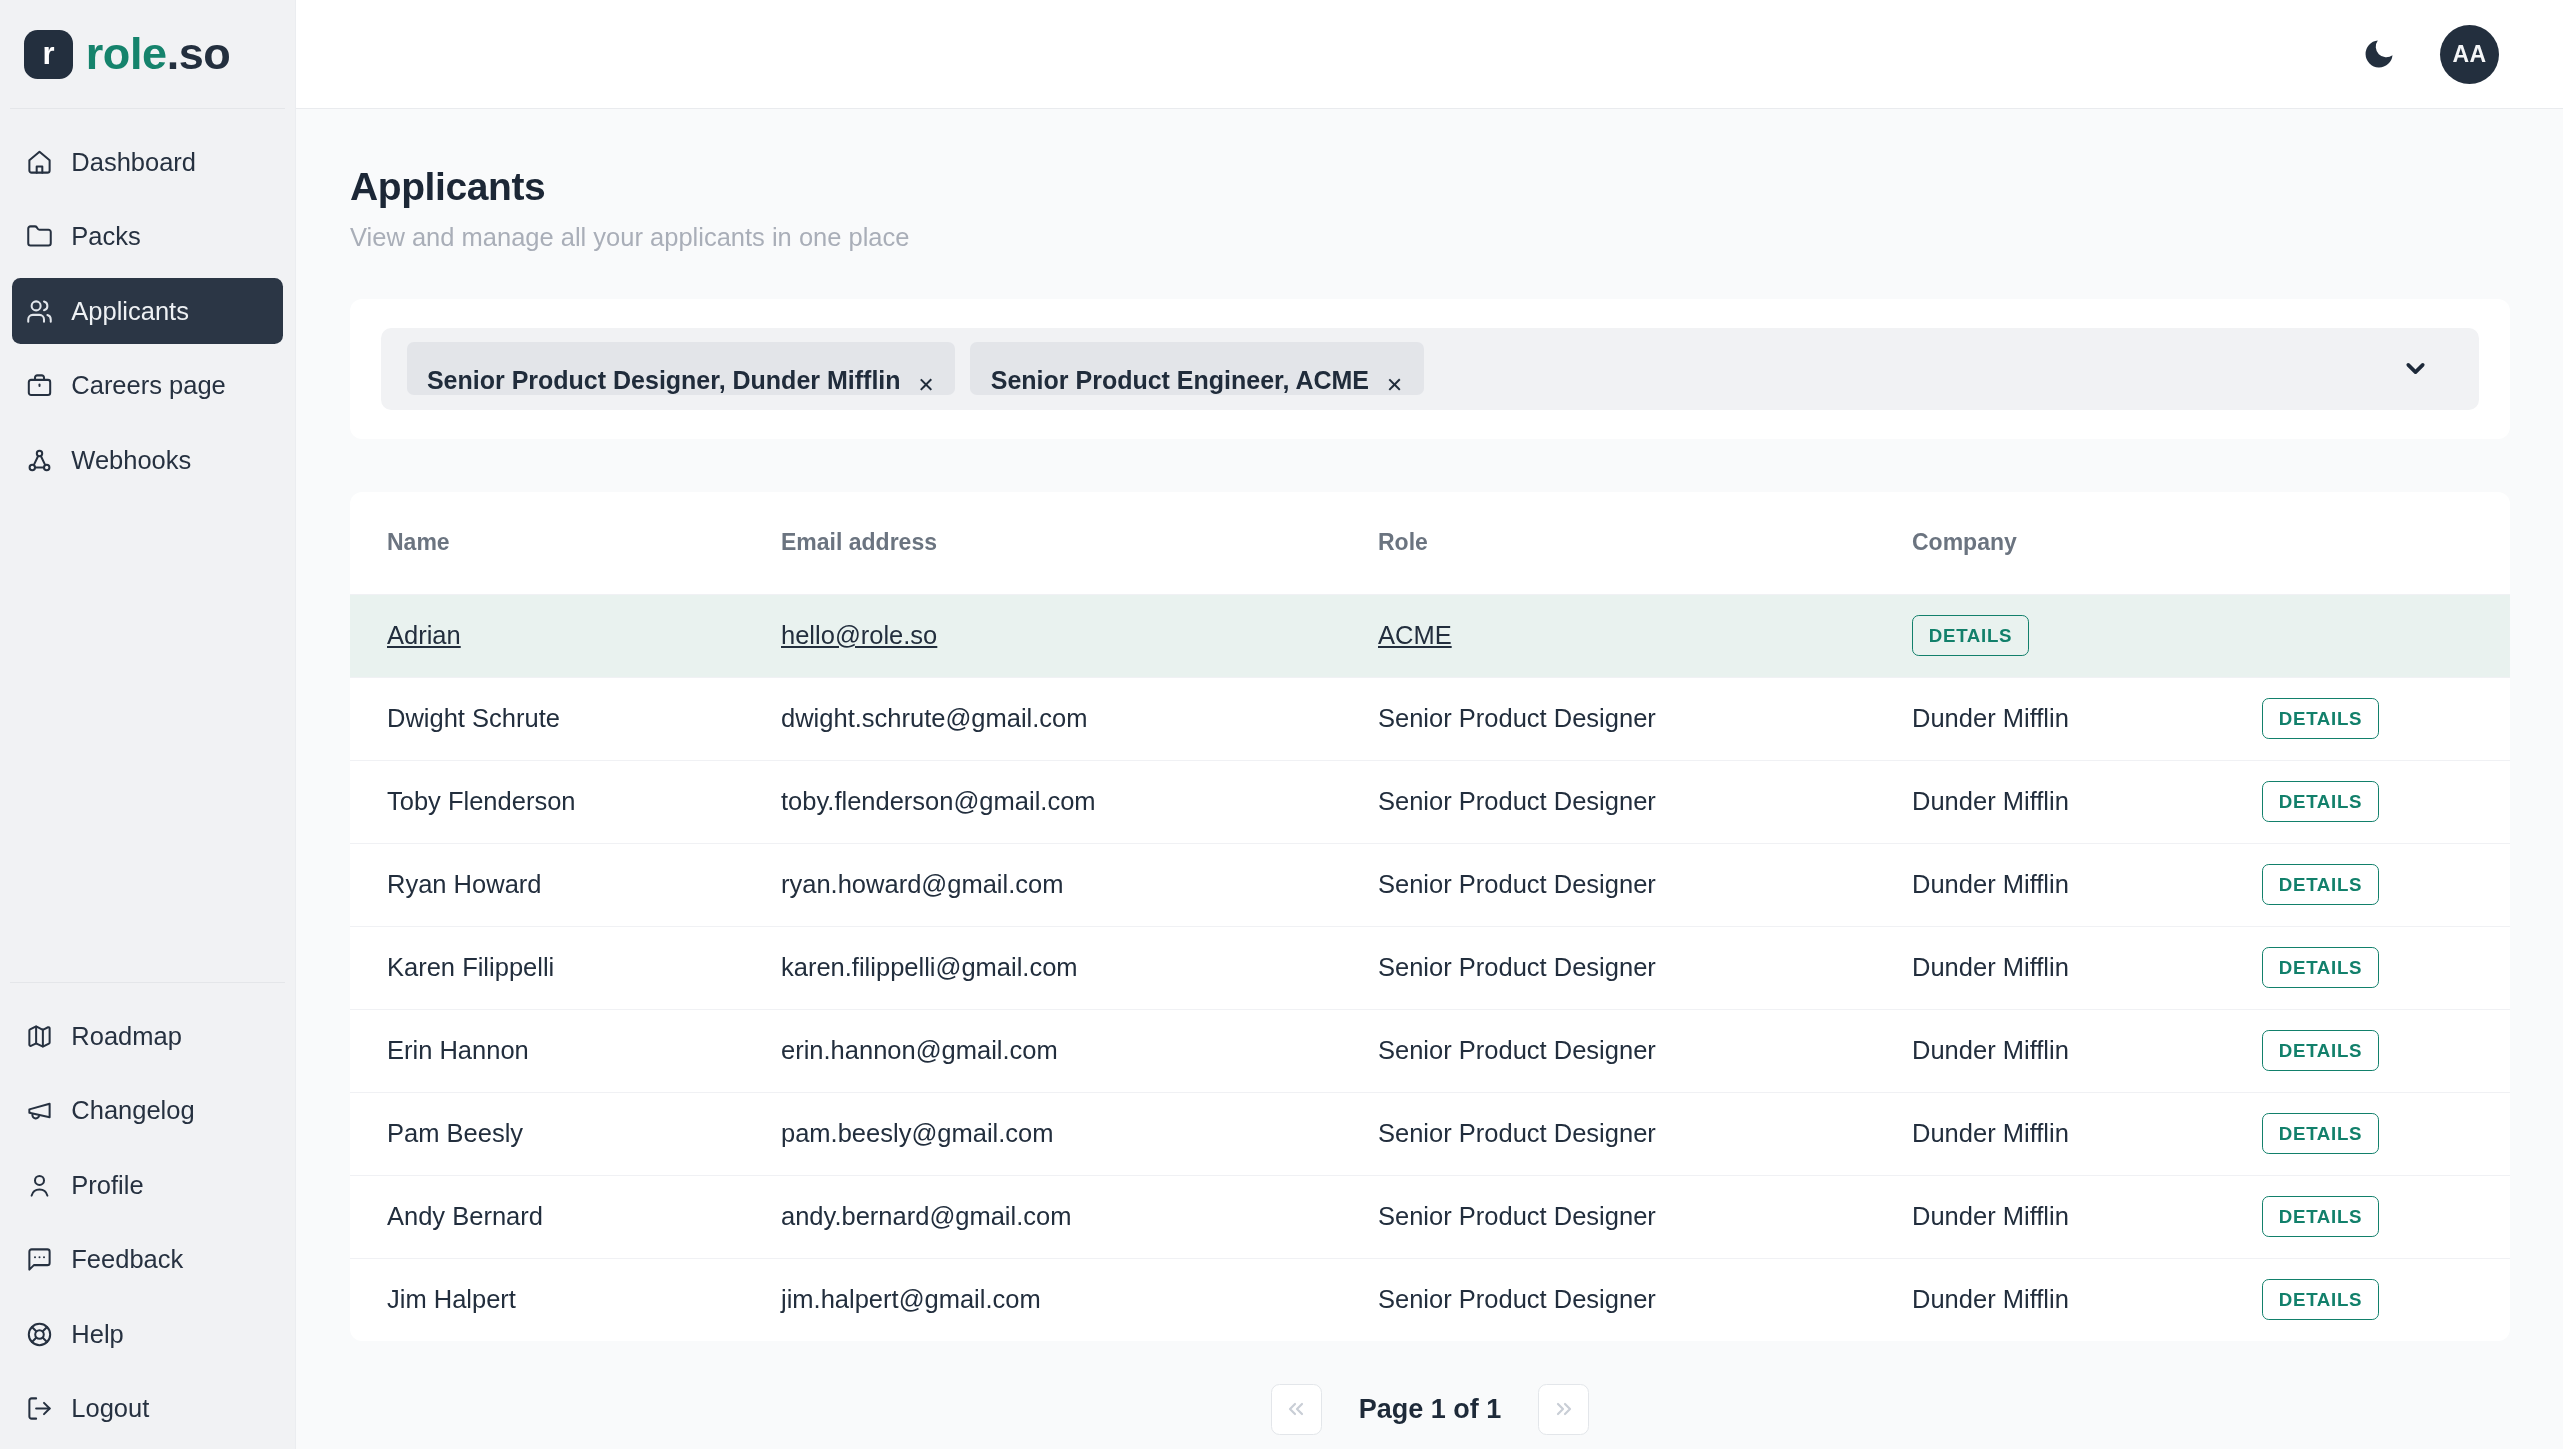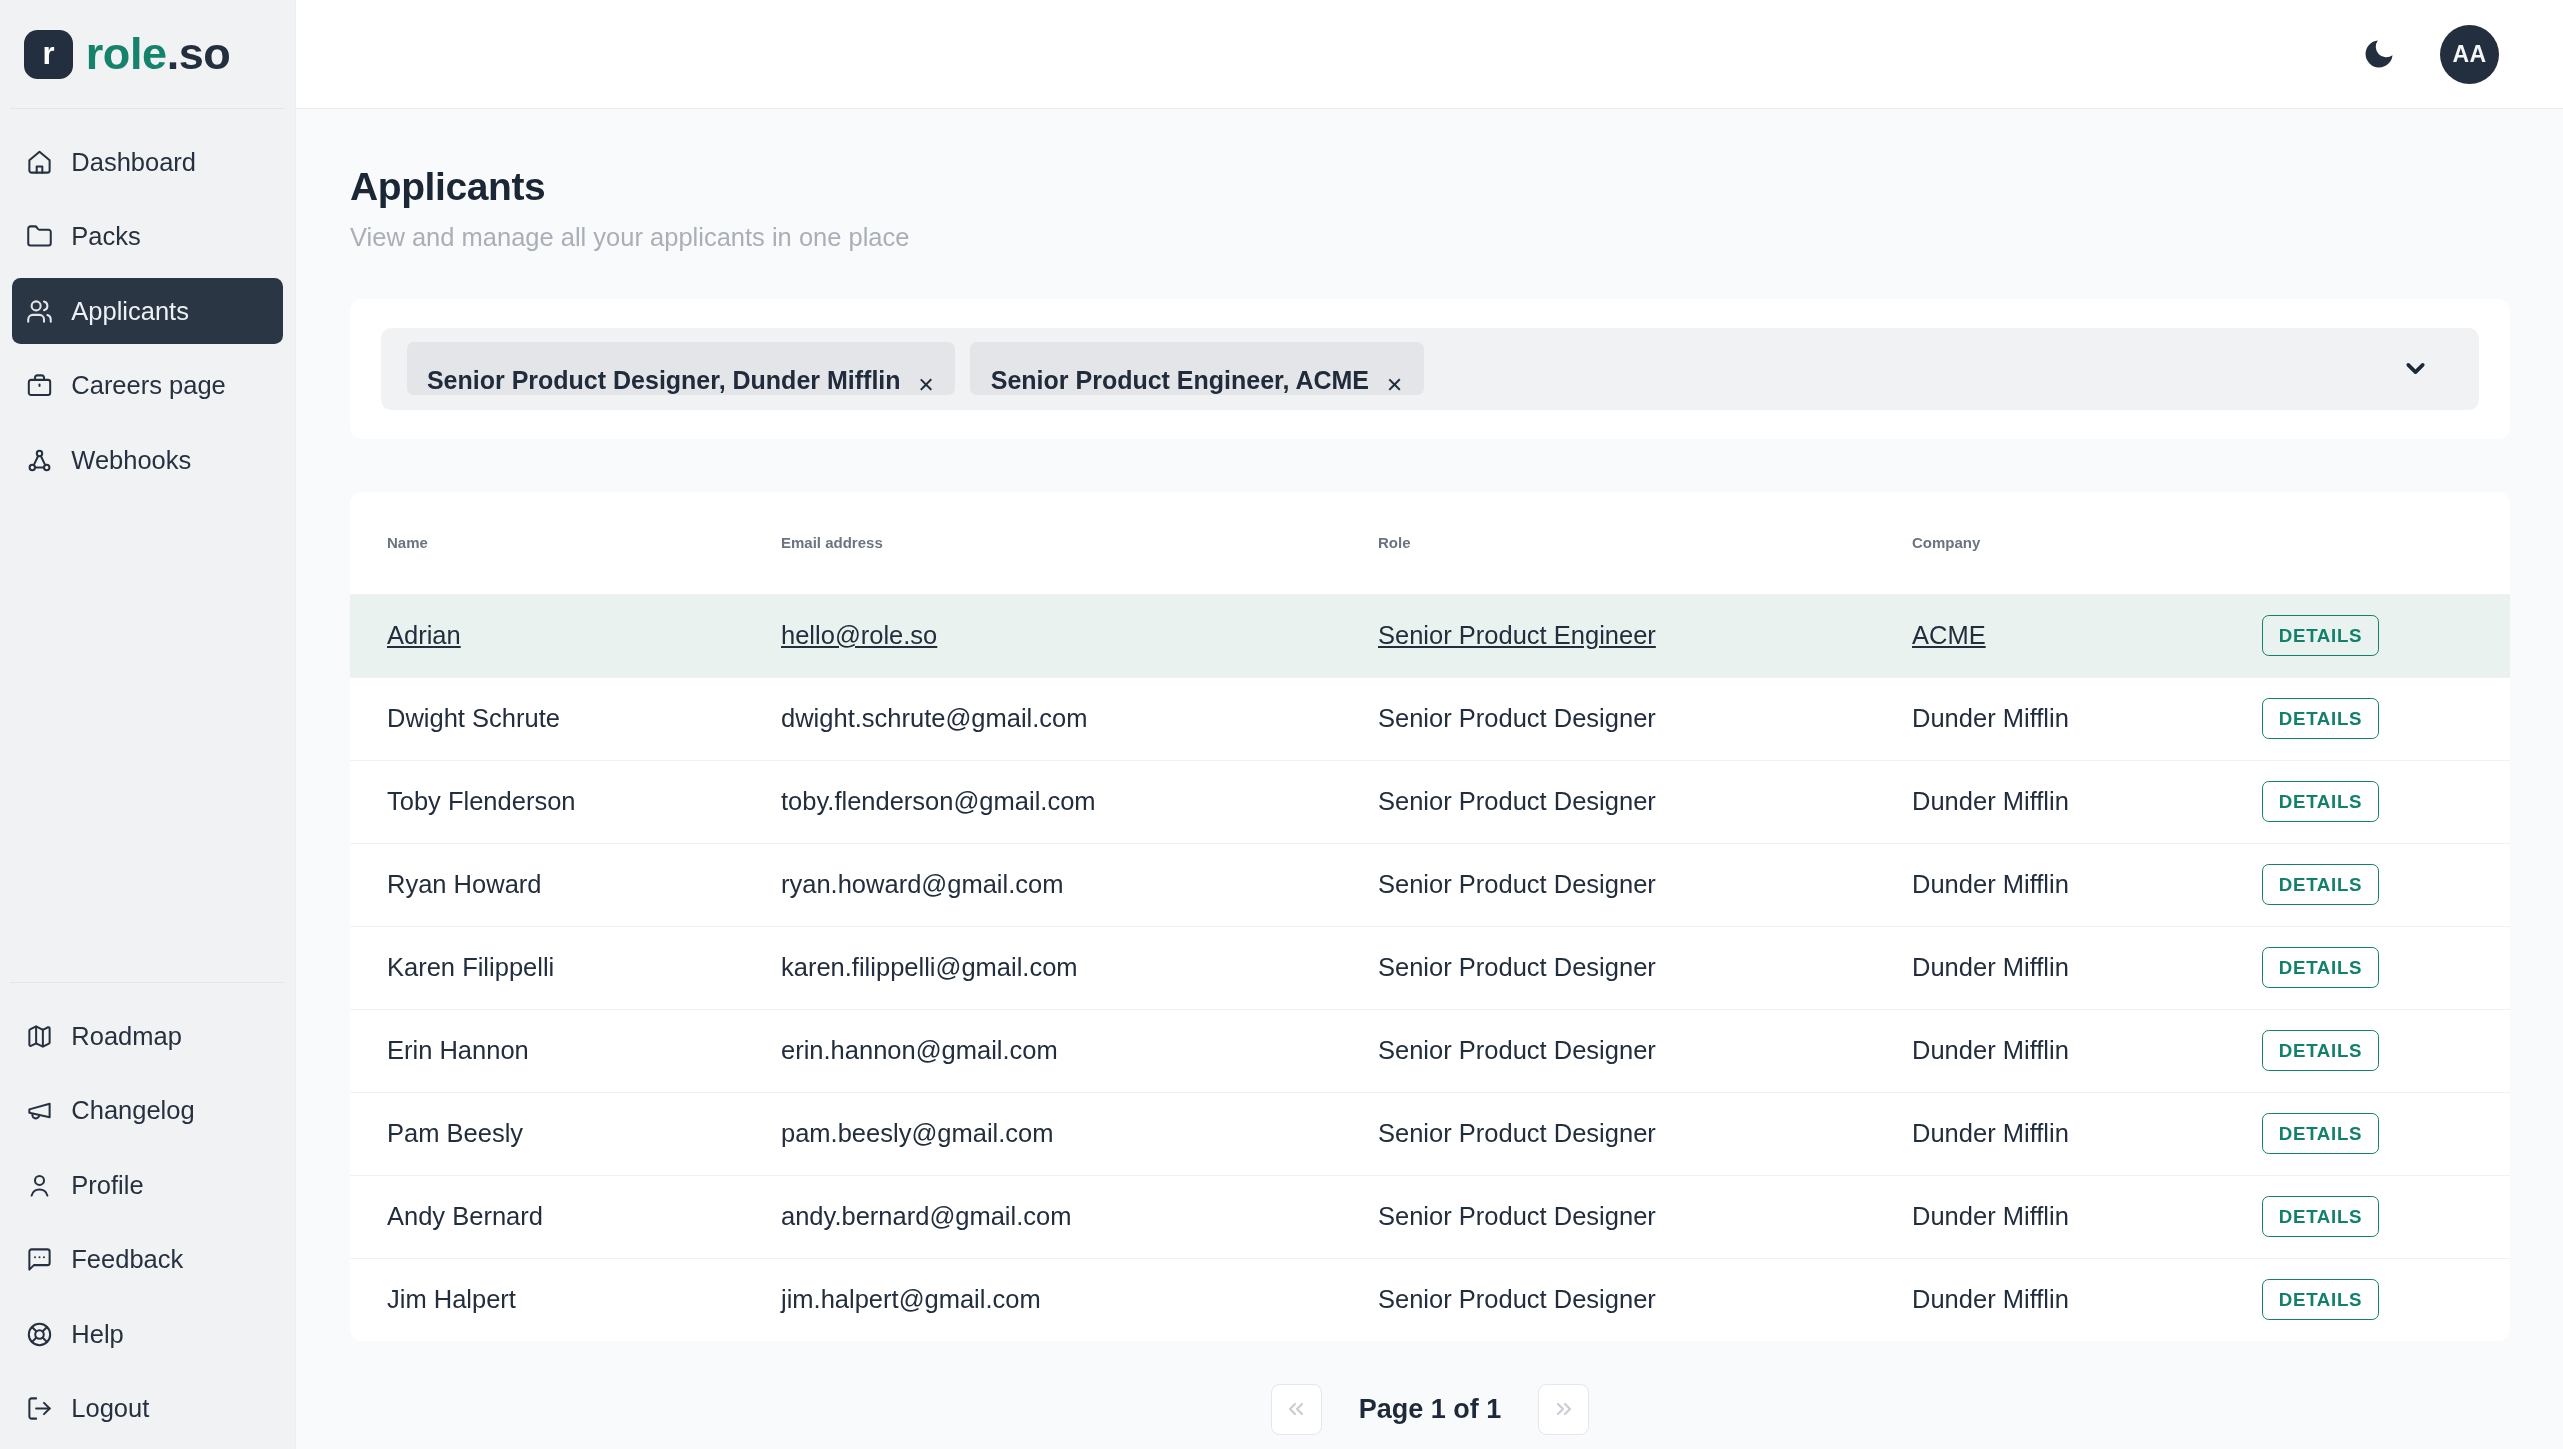--- a/index.html
+++ b/index.html
@@ -89,21 +89,21 @@
   
   .table-card {
     margin-top: 53px; background: #fff; border-radius: 12px; overflow: hidden;
   }
   .thead, .trow {
     display: grid;
     grid-template-columns: 394px 597px 534px 350px 1fr;
     align-items: center; padding: 0 37px;
   }
   .thead { height: 102px; }
-  .thead .th { font-size: 15px; font-weight: 700; color: var(--muted-header, #6b7480); }
+  .thead .th { font-size: 23px; font-weight: 700; color: var(--muted-header, #6b7480); }
   .trow { height: 83px; border-top: 0.8px solid var(--row-border, #f0f1f4); font-size: 25.5px; color: #222e3d; }
   .trow.highlight { background: var(--row-highlight, #e9f2ef); text-decoration: underline; }
   .details-btn {
     width: 117px; height: 41px; border-radius: 6.8px;
     border: 1.7px solid var(--accent, #12806b); background: transparent;
     color: var(--accent, #12806b); font-family: inherit;
     font-size: 18.7px; font-weight: 700; letter-spacing: 0.7px; cursor: pointer;
   }
 
   
@@ -284,21 +284,20 @@
       <div class="th">Name</div>
       <div class="th">Email address</div>
       <div class="th">Role</div>
       <div class="th">Company</div>
       <div class="th"></div>
     </div>
     <div id="table-body">
   <div class="trow highlight">
     <div class="cell">Adrian</div>
     <div class="cell">hello@role.so</div>
-    <div class="cell">Senior Product Engineer</div>
     <div class="cell">ACME</div>
     <div class="cell">
       <button class="details-btn">DETAILS</button>
     </div>
   </div>
 
   <div class="trow">
     <div class="cell">Dwight Schrute</div>
     <div class="cell">dwight.schrute@gmail.com</div>
     <div class="cell">Senior Product Designer</div>

